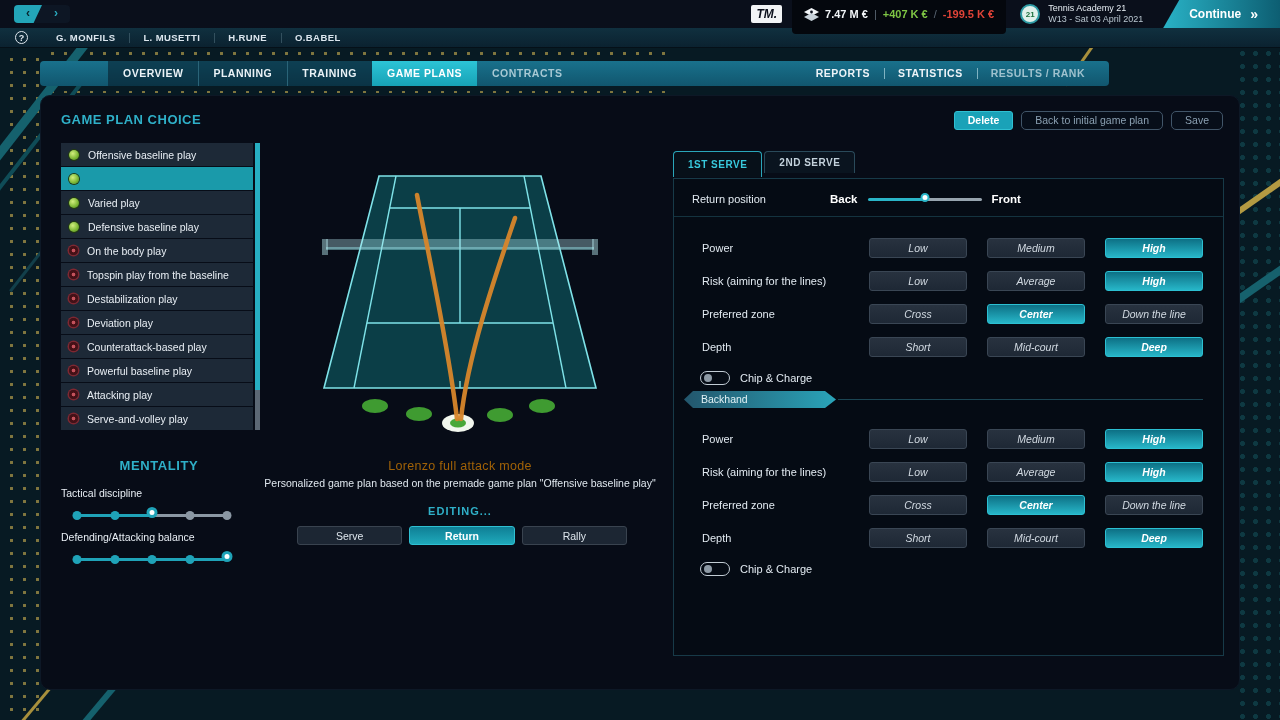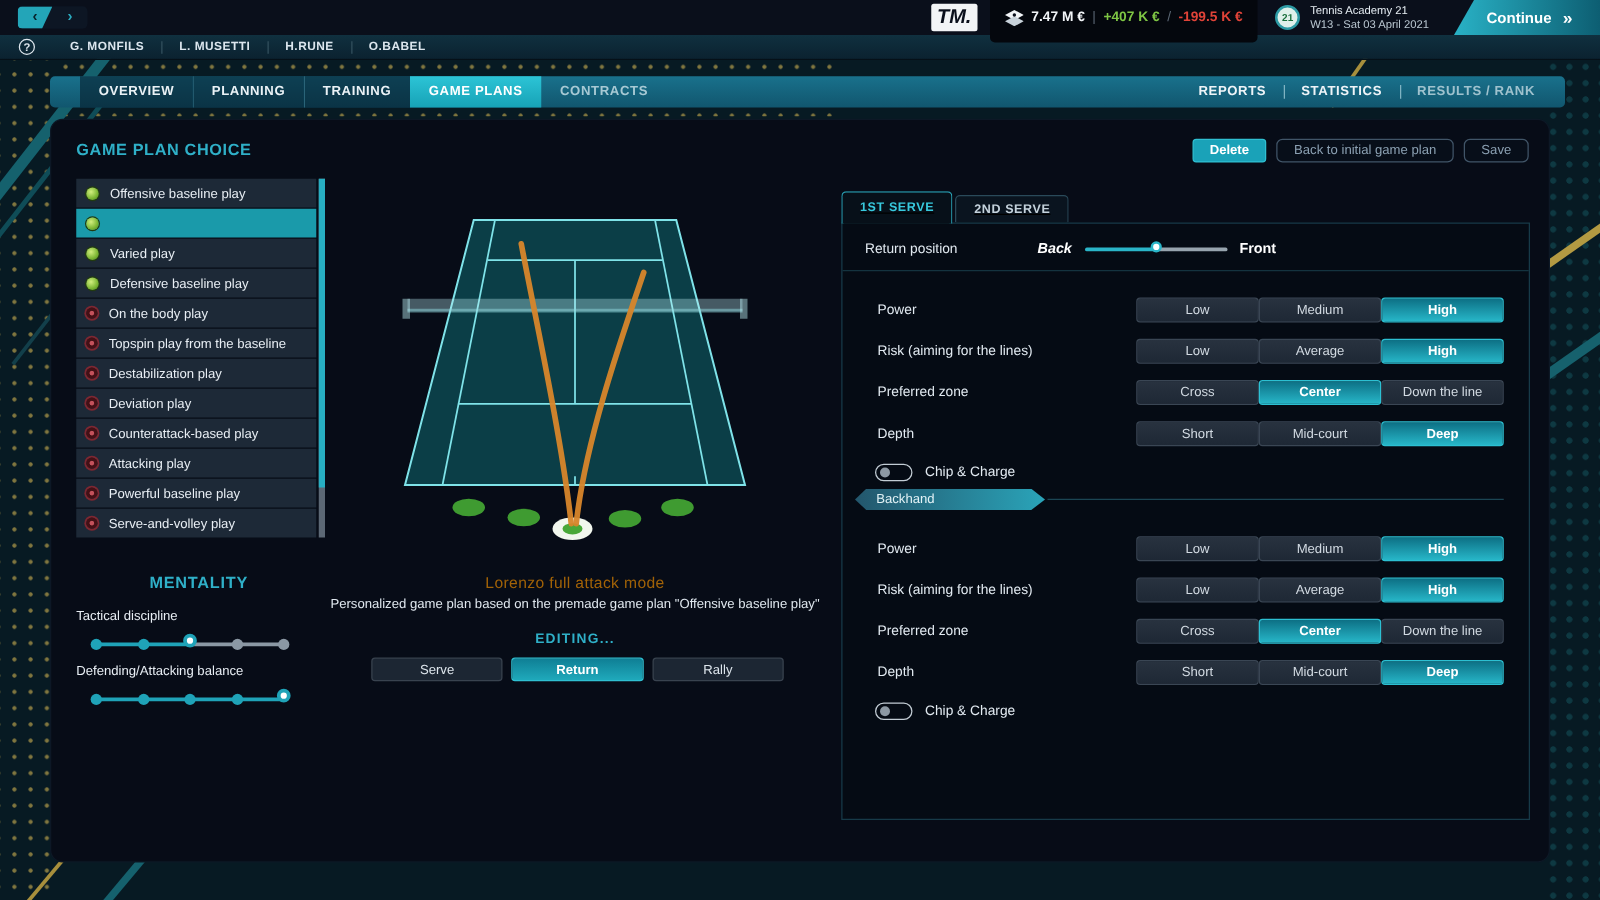--- a/index.html
+++ b/index.html
@@ -10,21 +10,21 @@
   .topbar{position:relative;height:28px;background:#0a0f1b;display:flex;align-items:center;z-index:6;}
   .navctl{display:flex;margin-left:14px;background:#0d1624;border-radius:4px;overflow:hidden;height:18px;}
   .navbtn{width:28px;text-align:center;line-height:17px;font-size:12px;font-weight:bold;}
   .navbtn.back{background:#23a5b8;color:#07232c;clip-path:polygon(0 0,100% 0,70% 100%,0 100%);}
   .navbtn.fwd{color:#2aa9bd;}
   .mainnav{display:flex;align-items:center;height:100%;margin-left:16px;}
   .nav-item{padding:0 25px;line-height:28px;font-size:11.5px;color:#e9eef4;position:relative;}
   .nav-item + .nav-item::before{content:'';position:absolute;left:0;top:8px;height:12px;width:1px;background:#2c3848;}
   .nav-item.active{background:linear-gradient(180deg,#2d9db1,#0f5b6d);clip-path:polygon(0 0,100% 0,calc(100% - 7px) 100%,7px 100%);}
   .topright{margin-left:auto;display:flex;align-items:center;height:100%;}
-  .tmlogo{background:#f2f4f6;color:#0a0f1b;font-weight:bold;font-style:italic;font-size:16px;padding:2px 5px;border-radius:2px;margin-right:10px;}
+  .tmlogo{background:#f2f4f6;color:#0a0f1b;font-weight:bold;font-style:italic;font-size:12px;padding:2px 5px;border-radius:2px;margin-right:10px;}
   .moneybox{display:flex;align-items:center;gap:6px;background:#04070d;border-radius:4px;height:40px;padding:0 12px;font-size:11px;font-weight:bold;}
   .m-sep{color:#5a6673;font-weight:normal;}
   .m-total{color:#f2f5f8;} .m-plus{color:#7ec544;} .m-minus{color:#e04338;}
   .club{display:flex;align-items:center;gap:8px;margin:0 14px 0 14px;}
   .badge{width:20px;height:20px;border-radius:50%;background:#dff0ea;border:2px solid #2d9aa4;color:#1a6f3c;font-size:8px;font-weight:bold;display:flex;align-items:center;justify-content:center;}
   .clubtxt{font-size:9px;color:#e6edf3;line-height:11px;}
   .clubtxt .l2{color:#b9c6d0;}
   .continue{align-self:stretch;display:flex;align-items:center;gap:9px;padding:0 22px 0 26px;background:linear-gradient(90deg,#29b2c6,#0d5e72);clip-path:polygon(16px 0,100% 0,100% 100%,0 100%);color:#fff;font-weight:bold;font-size:12px;margin-left:6px;}
   .cont-arrows{font-size:14px;}
 
@@ -44,21 +44,21 @@
   .st1{left:-40px;top:44px;width:170px;height:9px;background:#15616d;transform:rotate(-52deg);}
   .st2{left:-52px;top:96px;width:170px;height:4px;background:#0f4c57;transform:rotate(-52deg);}
   .st3{left:-30px;top:160px;width:210px;height:3px;background:#123f4a;transform:rotate(-52deg);}
   .gold1{left:-30px;top:610px;width:210px;height:3px;background:#a78f3c;transform:rotate(-50deg);}
   .gold2{right:-60px;top:185px;width:270px;height:6px;background:#b39a42;transform:rotate(-35deg);}
   .teal2{right:-74px;top:262px;width:270px;height:8px;background:#16616d;transform:rotate(-35deg);}
   .gold3{left:1046px;top:0px;width:90px;height:3px;background:#a78f3c;transform:rotate(-55deg);}
   .teal3{left:30px;top:648px;width:150px;height:6px;background:#15616d;transform:rotate(-50deg);}
 
   
-  .tabbar{position:absolute;left:40px;top:14px;width:1212px;height:25px;background:linear-gradient(180deg,#19718c,#11566e);border-radius:4px;display:flex;align-items:center;z-index:2;}
+  .tabbar{position:absolute;left:40px;top:14px;width:1069px;height:25px;background:linear-gradient(180deg,#19718c,#11566e);border-radius:4px;display:flex;align-items:center;z-index:2;padding-left:44px;}
   .tabs-left{display:flex;height:100%;margin-left:24px;}
   .tab{line-height:25px;padding:0 15px;font-size:10.5px;font-weight:bold;letter-spacing:.5px;color:#eaf2f6;}
   .tab.dark{background:rgba(6,24,36,.55);}
   .tab.dark + .tab.dark{box-shadow:inset 1px 0 0 #2a6478;}
   .tab.active{background:linear-gradient(180deg,#2cc4d6,#17a2b6);color:#fff;}
   .tab.plain{color:#a7c9d4;}
   .tabs-right{margin-left:auto;display:flex;margin-right:10px;}
   .rtab{font-size:10.5px;font-weight:bold;letter-spacing:.5px;color:#eef4f8;padding:0 14px;position:relative;line-height:25px;}
   .rtab + .rtab::before{content:'';position:absolute;left:0;top:7px;height:11px;width:1px;background:#7fb3c2;}
   .rtab.dim{color:#9fc2ce;}
@@ -96,41 +96,41 @@
   .mode-btn{flex:1;height:19px;line-height:18px;text-align:center;font-size:10.5px;color:#dde5ec;background:#1c2633;border:1px solid #39434f;border-radius:3px;}
   .mode-btn.active{background:linear-gradient(180deg,#0f7f95,#1fa9bb);border-color:#2fc0d2;color:#fff;font-weight:bold;}
 
   .actions{position:absolute;right:16px;top:15px;display:flex;gap:8px;}
   .act-btn{height:19px;line-height:17px;padding:0 13px;font-size:10.5px;border-radius:4px;}
   .act-btn.primary{background:#1aa2b8;color:#fff;font-weight:bold;border:1px solid #2fc0d2;border-radius:3px;}
   .act-btn.outline{color:#8ba0b2;border:1px solid #415568;background:rgba(10,20,30,.3);border-radius:5px;}
 
   
   .right-panel{position:absolute;left:632px;top:55px;width:551px;}
-  .rp-tabs{display:flex;align-items:flex-end;height:27px;text-decoration:underline;}
+  .rp-tabs{display:flex;height:27px;}
   .rp-tab{font-size:10px;font-weight:bold;letter-spacing:.5px;padding:0 14px;border-radius:4px 4px 0 0;}
   .rp-tab.active{height:26px;line-height:25px;border:1px solid #2aa6ba;border-bottom:none;color:#38c9dd;background:#071019;position:relative;z-index:3;margin-bottom:-1px;}
   .rp-tab.inactive{height:22px;line-height:21px;border:1px solid #2a4a5a;border-bottom:none;color:#c4d2dc;background:#0a141f;margin-left:2px;}
   .rp-body{border:1px solid #173a48;height:478px;padding:9px 20px 0 18px;position:relative;background:rgba(4,10,18,.5);}
   .ret-row{display:flex;align-items:center;height:22px;}
   .ret-label{font-size:11px;color:#e2eaf1;}
-  .ret-min{margin-left:64px;font-weight:bold;color:#fff;font-size:11.5px;font-style:italic;}
+  .ret-min{margin-left:64px;font-weight:bold;color:#fff;font-size:11.5px;}
   .ret-max{font-weight:bold;color:#fff;font-size:11.5px;}
   .ret-slider{width:114px;height:12px;position:relative;margin:0 10px;}
   .ret-fill{position:absolute;left:0;top:5px;height:3px;background:#2ab5c8;border-radius:2px;}
   .ret-rest{position:absolute;right:0;top:5px;height:3px;background:#97a4ae;border-radius:2px;}
   .ret-knob{position:absolute;top:0;width:9px;height:9px;transform:translateX(-50%);background:#fff;border:2px solid #2ab5c8;border-radius:50%;}
   .rp-div{height:1px;background:#14333f;margin:6px -20px 0 -18px;}
   .sec-banner-row{display:flex;align-items:center;margin:4px 0 0 -8px;}
   .sec-banner{width:152px;height:17px;line-height:17px;padding-left:17px;font-size:10.5px;color:#e2f2f6;background:linear-gradient(90deg,#23566c,#2aa4b9);clip-path:polygon(0 50%,9px 0,calc(100% - 11px) 0,100% 50%,calc(100% - 11px) 100%,9px 100%);}
   .sec-line{flex:1;height:1px;background:#1b4553;margin-left:2px;}
   .sec-rows .opt-row:first-child{margin-top:21px;}
   .opt-row{display:flex;align-items:center;margin-top:13px;height:20px;}
   .opt-label{font-size:11px;color:#e2eaf1;padding-left:10px;}
-  .opt-group{margin-left:auto;display:flex;gap:0;}
+  .opt-group{margin-left:auto;display:flex;gap:20px;font-style:italic;}
   .opt-btn{width:98px;height:20px;line-height:19px;text-align:center;font-size:10.5px;color:#d2dae2;background:linear-gradient(180deg,#28323f,#1e2835);border:1px solid #3a4654;border-radius:3px;}
   .opt-btn.sel{background:linear-gradient(180deg,#0d7085,#27b6c8);border-color:#2cc0d2;color:#fff;font-weight:bold;}
   .toggle-row{display:flex;align-items:center;gap:10px;margin-top:12px;height:18px;padding-left:8px;}
   .toggle{width:30px;height:14px;border:1px solid #c2ccd4;border-radius:8px;position:relative;flex:none;}
   .toggle .knob{position:absolute;left:3px;top:2px;width:8px;height:8px;border-radius:50%;background:#8d99a4;}
   .toggle-label{font-size:11px;color:#e2eaf1;}
 </style>
 </head>
 <body>
 
@@ -242,25 +242,25 @@
           <div class="plan-item">
             <span class="dot red"></span>
             <span class="plan-label">Deviation play</span>
           </div>
           <div class="plan-item">
             <span class="dot red"></span>
             <span class="plan-label">Counterattack-based play</span>
           </div>
           <div class="plan-item">
             <span class="dot red"></span>
+            <span class="plan-label">Powerful baseline play</span>
+          </div>
+          <div class="plan-item">
+            <span class="dot red"></span>
             <span class="plan-label">Attacking play</span>
-          </div>
-          <div class="plan-item">
-            <span class="dot red"></span>
-            <span class="plan-label">Powerful baseline play</span>
           </div>
           <div class="plan-item">
             <span class="dot red"></span>
             <span class="plan-label">Serve-and-volley play</span>
           </div>
         </div>
       <div class="plan-scrollbar">
           <div class="thumb"></div>
         </div>
 

